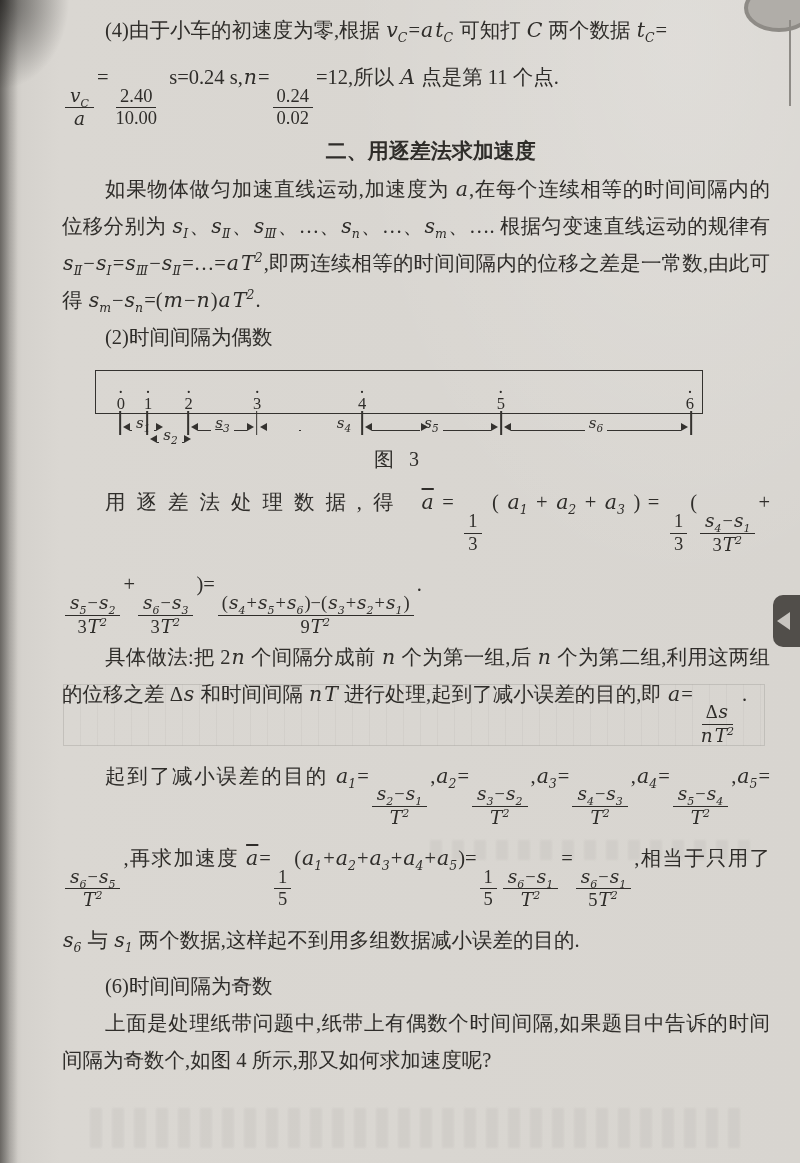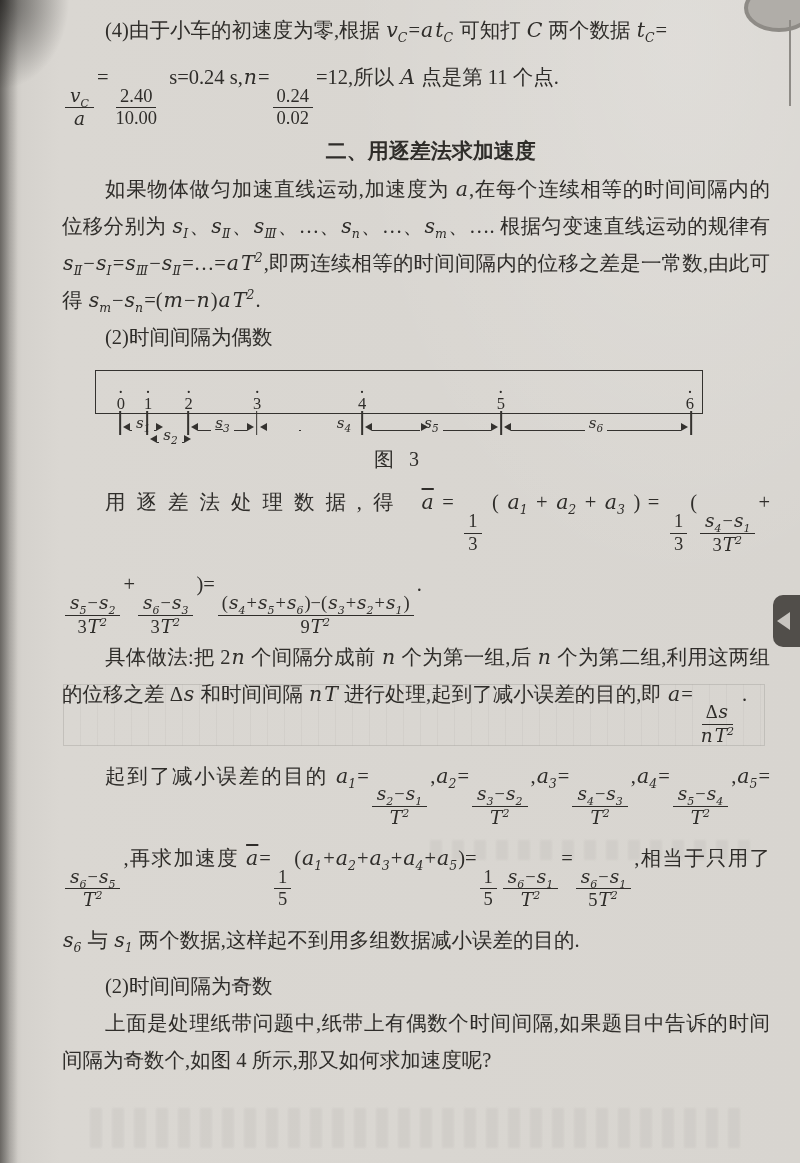--- a/index.html
+++ b/index.html
@@ -222,15 +222,15 @@
       </span><span class="txt">(</span><span class="v">a<sub>1</sub></span><span class="txt">+</span><span class="v">a<sub>2</sub></span><span class="txt">+</span><span class="v">a<sub>3</sub></span><span class="txt">+</span><span class="v">a<sub>4</sub></span><span class="txt">+</span><span class="v">a<sub>5</sub></span><span class="txt">)=</span><span class="frac">
         <span class="num"><span class="txt">1</span></span>
         <span class="den"><span class="txt">5</span></span>
       </span><span class="frac">
         <span class="num"><span class="v">s<sub>6</sub></span><span class="txt">−</span><span class="v">s<sub>1</sub></span></span>
         <span class="den"><span class="v">T<sup>2</sup></span></span>
       </span><span class="txt">=</span><span class="frac">
         <span class="num"><span class="v">s<sub>6</sub></span><span class="txt">−</span><span class="v">s<sub>1</sub></span></span>
         <span class="den"><span class="txt">5</span><span class="v">T<sup>2</sup></span></span>
       </span><span class="txt">,相当于只用了 </span><span class="v">s<sub>6</sub></span><span class="txt"> 与 </span><span class="v">s<sub>1</sub></span><span class="txt"> 两个数据,这样起不到用多组数据减小误差的目的.</span></div>
-    <div class="para ind"><span class="txt">(2)时间间隔为奇数</span></div>
+    <div class="para ind"><span class="txt">(6)时间间隔为奇数</span></div>
     <div class="para ind"><span class="txt">上面是处理纸带问题中,纸带上有偶数个时间间隔,如果题目中告诉的时间间隔为奇数个,如图 4 所示,那又如何求加速度呢?</span></div>
   </div>
 
 </body></html>

